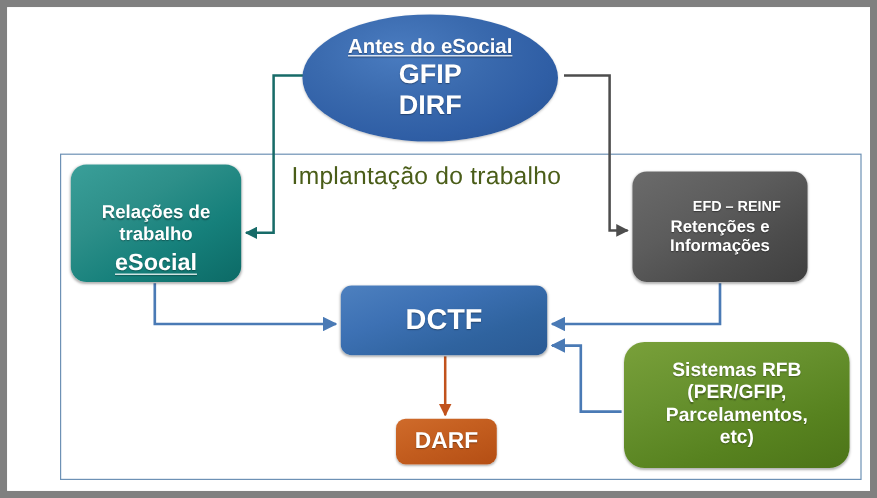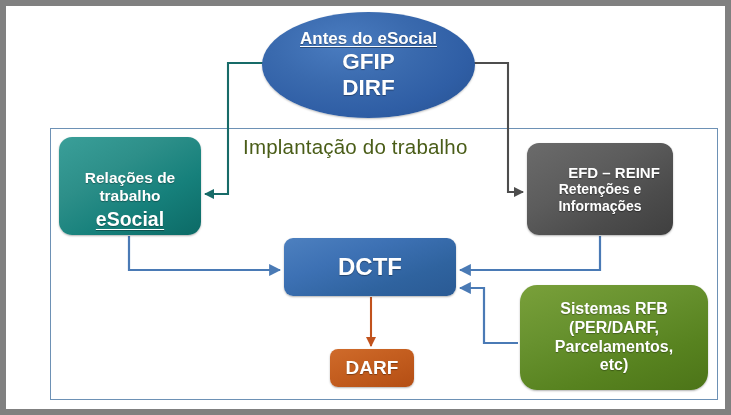--- a/index.html
+++ b/index.html
@@ -68,21 +68,21 @@
     display: flex;
     flex-direction: column;
     align-items: center;
     justify-content: center;
     color: #ffffff;
     font-weight: bold;
     text-align: center;
     line-height: 1.16;
   }
   #node-antes {
-    left: 262px;
+    left: 252px;
     top: 12px;
     width: 213px;
     height: 106px;
     border-radius: 50% / 50%;
     background: radial-gradient(ellipse at 38% 30%, #4a7cc0 0%, #3a6aae 38%, #2f5ea5 68%, #27518f 100%);
     box-shadow: 0 1px 2px rgba(0,0,0,0.25);
     text-align: right;
   }
   #node-antes .line-top {
     font-size: 17px;
@@ -120,21 +120,21 @@
   #node-efd {
     left: 527px;
     top: 143px;
     width: 146px;
     height: 92px;
     border-radius: 12px;
     background: linear-gradient(150deg, #6b6b6b 0%, #5c5c5c 40%, #4c4c4c 70%, #3f3f3f 100%);
     box-shadow: 0 1px 2px rgba(0,0,0,0.3);
   }
   #node-efd .l1 {
-    font-size: 15px;
+    font-size: 12px;
     text-shadow: 0 1px 1px rgba(0,0,0,0.4);
     margin-left: 28px;
   }
   #node-efd .l2, #node-efd .l3 {
     font-size: 14px;
     text-underline-offset: 2px;
     text-shadow: 0 1px 1px rgba(0,0,0,0.4);
     text-align: center;
   }
   #node-dctf {
@@ -240,18 +240,18 @@
   <div class="node" id="node-dctf">
     <div class="l1">DCTF</div>
   </div>
 
   <div class="node" id="node-darf">
     <div class="l1">DARF</div>
   </div>
 
   <div class="node" id="node-sistemas">
     <div class="ln">Sistemas RFB</div>
-    <div class="ln">(PER/DARF,</div>
+    <div class="ln">(PER/GFIP,</div>
     <div class="ln">Parcelamentos,</div>
     <div class="ln">etc)</div>
   </div>
 
 </div>
 
 </body></html>

